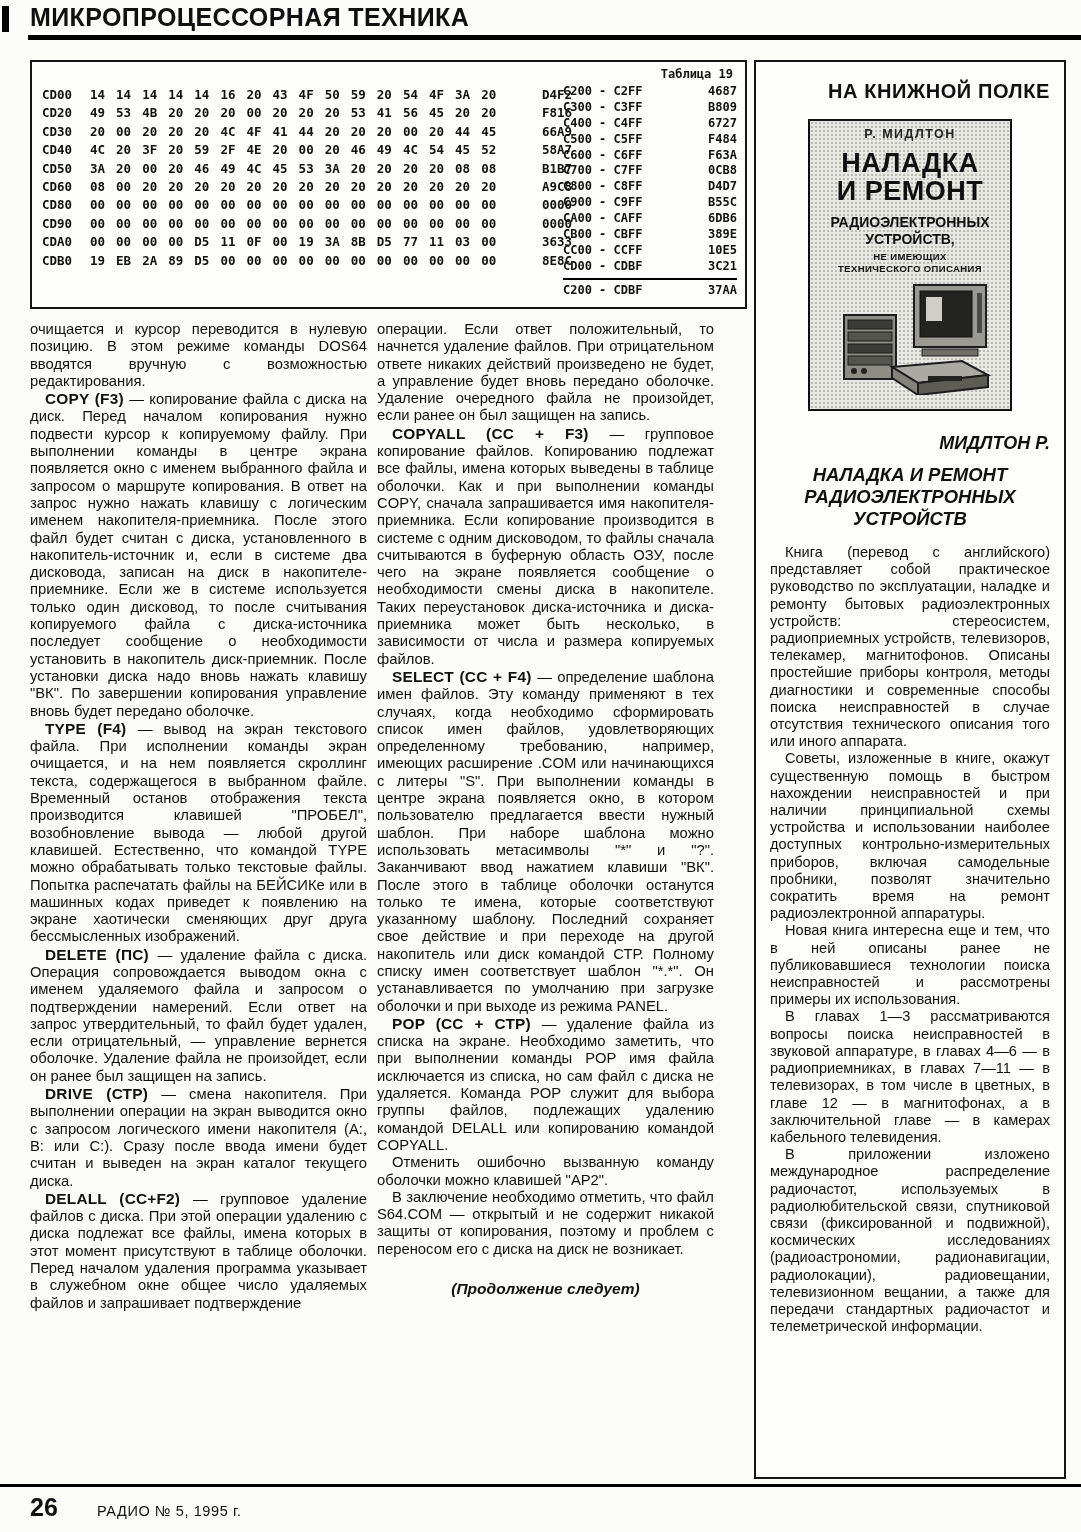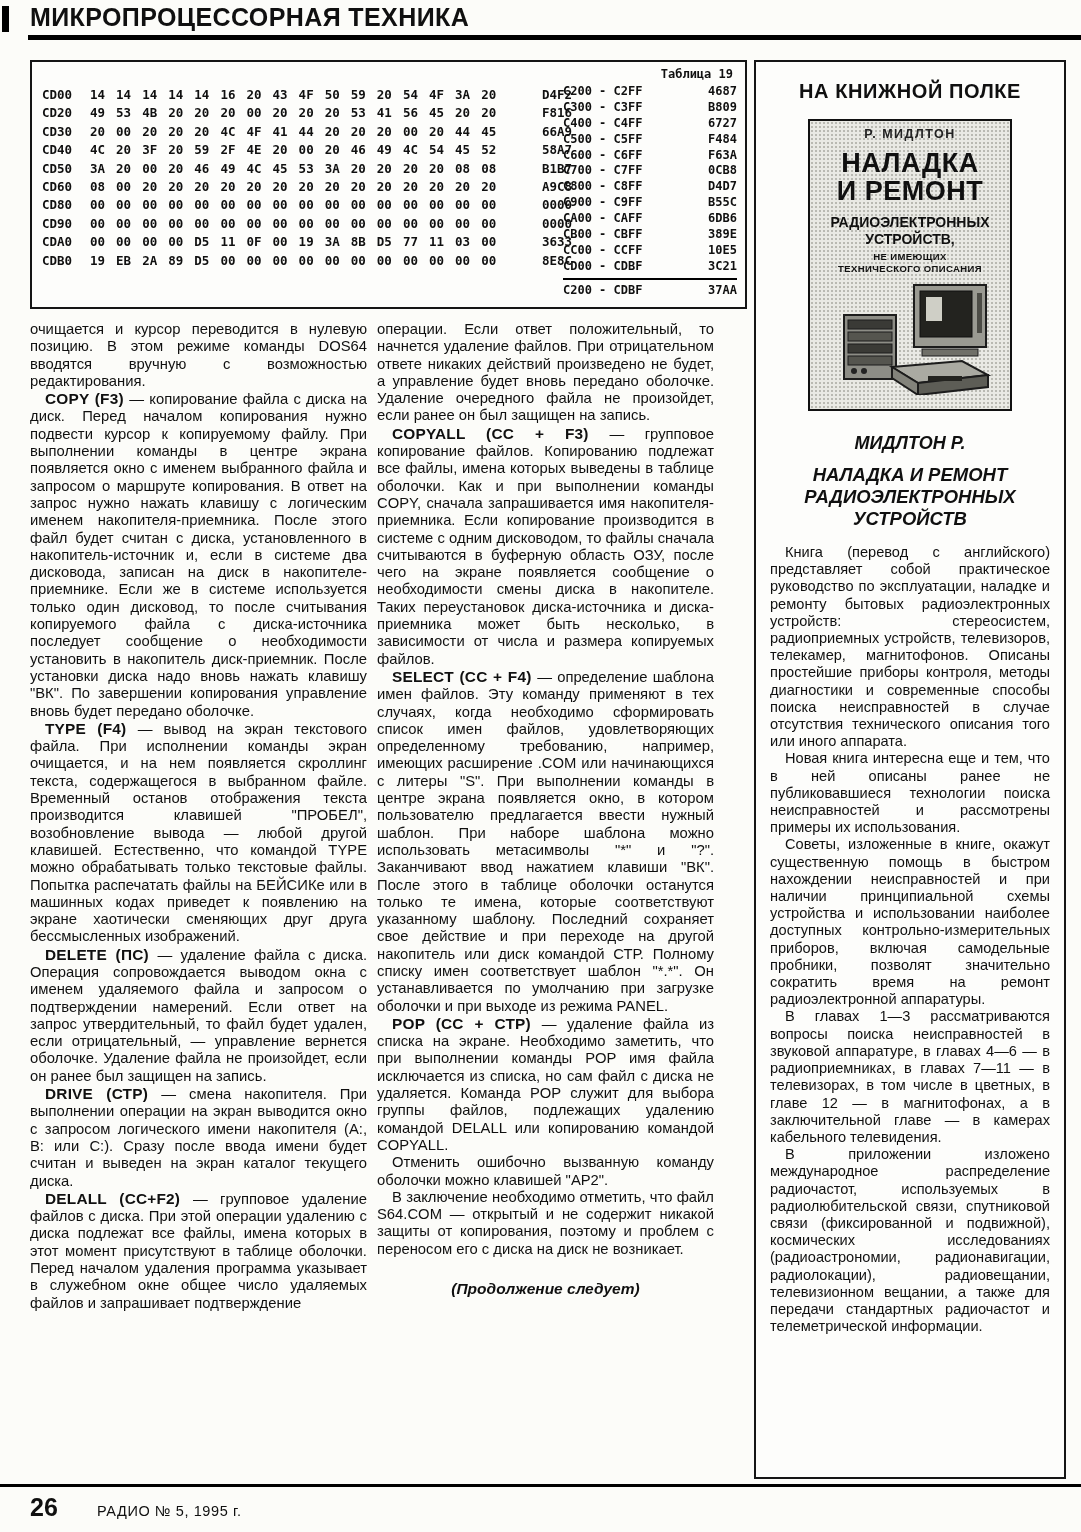--- a/index.html
+++ b/index.html
@@ -34,21 +34,21 @@
   .col-1{ left:30px; }
   .col-2{ left:377px; }
   .col p{ text-indent:15px; }
   .col p.noindent{ text-indent:0; }
   .col b.lead{ font-size:15.4px; letter-spacing:.2px; }
   .continuation{ text-align:center; font-weight:bold; font-style:italic;
         font-size:15.5px; margin-top:22px; text-indent:0 !important; }
   
   .sidebar{ position:absolute; left:754px; top:60px; width:312px; height:1419px;
         border:2.5px solid #151515; padding:12px 14px 16px; background:#fdfdfb;
-        display:flex; flex-direction:column; }
+        display:flex; flex-direction:column;align-items:flex-end; }
   .shelf-heading{ text-align:center; font-weight:bold; font-size:20px;
         letter-spacing:.6px; margin:6px 0 16px; }
   .book-cover{ width:204px; height:292px; margin:0 auto; border:2px solid #111;
         background-color:#e9e9e4;
         background-image:radial-gradient(#b9b9b2 .8px, transparent .9px);
         background-size:4px 4px; text-align:center; padding-top:6px;
         position:relative; flex:none; }
   .cover-author{ font-size:12.5px; font-weight:bold; letter-spacing:1.5px; color:#222; }
   .cover-title{ font-size:27px; font-weight:bold; line-height:28px; margin-top:8px;
         letter-spacing:.5px; }
@@ -159,22 +159,22 @@
         <polygon points="96,106 166,98 166,110 96,118" fill="#5d5d56" stroke="#1c1c1c" stroke-width="2"></polygon>
         <polygon points="70,90 96,106 96,118 70,101" fill="#83837b" stroke="#1c1c1c" stroke-width="2"></polygon>
         <rect x="106" y="99" width="34" height="5" fill="#23231f"></rect>
       </svg>
     </div>
 
     <div class="review-author">МИДЛТОН Р.</div>
     <div class="review-title">НАЛАДКА И РЕМОНТ РАДИОЭЛЕКТРОННЫХ УСТРОЙСТВ</div>
     <div class="sidebar-paras">
         <p>Книга (перевод с английского) представляет собой практическое руководство по эксплуатации, наладке и ремонту бытовых радиоэлектронных устройств: стереосистем, радиоприемных устройств, телевизоров, телекамер, магнитофонов. Описаны простейшие приборы контроля, методы диагностики и современные способы поиска неисправностей в случае отсутствия технического описания того или иного аппарата.</p>
+        <p>Советы, изложенные в книге, окажут существенную помощь в быстром нахождении неисправностей и при наличии принципиальной схемы устройства и использовании наиболее доступных контрольно-измерительных приборов, включая самодельные пробники, позволят значительно сократить время на ремонт радиоэлектронной аппаратуры.</p>
         <p>Новая книга интересна еще и тем, что в ней описаны ранее не публиковавшиеся технологии поиска неисправностей и рассмотрены примеры их использования.</p>
-        <p>Советы, изложенные в книге, окажут существенную помощь в быстром нахождении неисправностей и при наличии принципиальной схемы устройства и использовании наиболее доступных контрольно-измерительных приборов, включая самодельные пробники, позволят значительно сократить время на ремонт радиоэлектронной аппаратуры.</p>
         <p>В главах 1—3 рассматриваются вопросы поиска неисправностей в звуковой аппаратуре, в главах 4—6 — в радиоприемниках, в главах 7—11 — в телевизорах, в том числе в цветных, в главе 12 — в магнитофонах, а в заключительной главе — в камерах кабельного телевидения.</p>
         <p>В приложении изложено международное распределение радиочастот, используемых в радиолюбительской связи, спутниковой связи (фиксированной и подвижной), космических исследованиях (радиоастрономии, радионавигации, радиолокации), радиовещании, телевизионном вещании, а также для передачи стандартных радиочастот и телеметрической информации.</p>
       </div>
 
   </div>
 
   <div class="bottom-rule"></div>
   <div class="footer-num">26</div>
   <div class="footer-issue">РАДИО № 5, 1995 г.</div>
 

